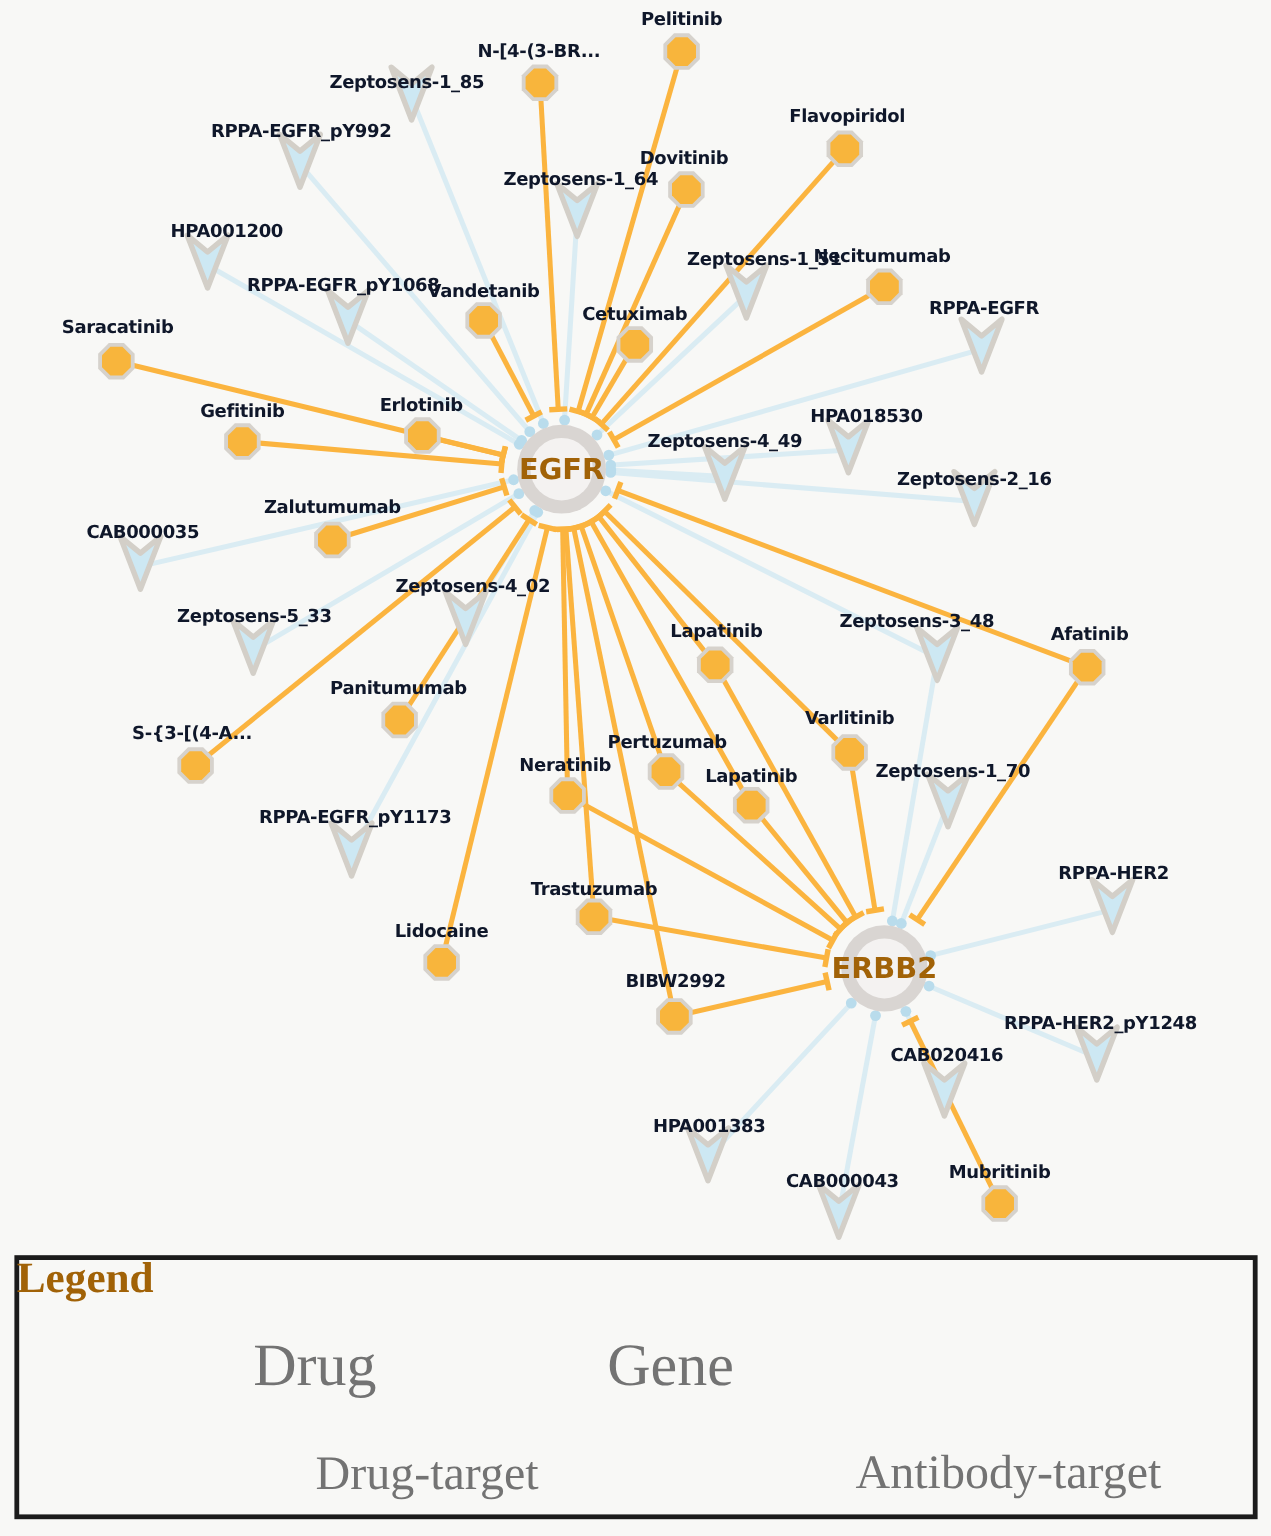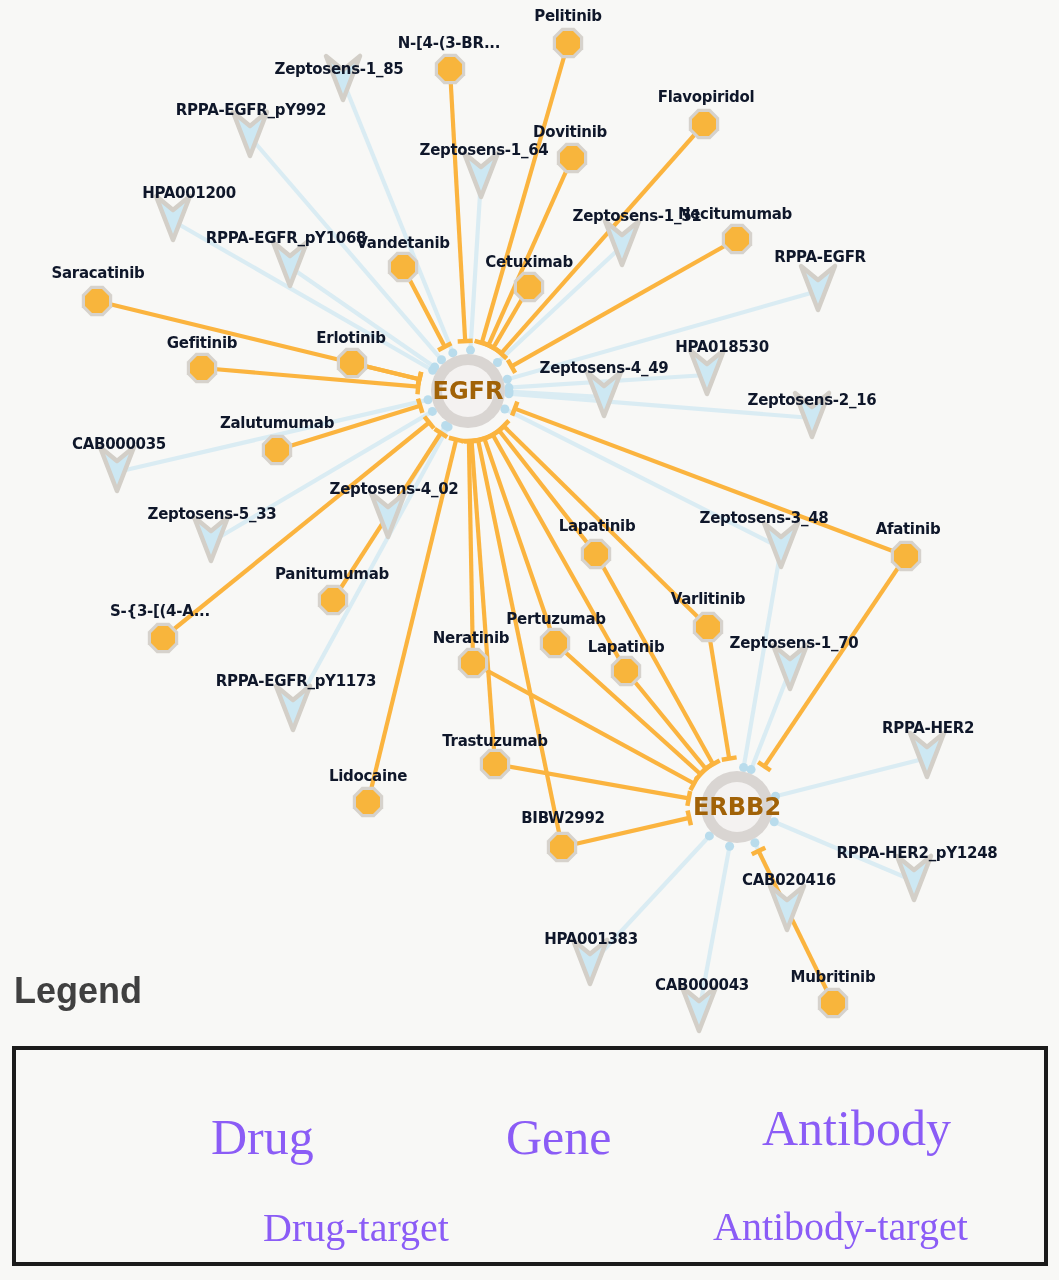--- a/index.html
+++ b/index.html
@@ -16,30 +16,30 @@
     position:absolute;
     transform:translate(-50%,-50%);
     font-weight:bold;font-size:15px;letter-spacing:-0.3px;
     color:#0f172a;white-space:nowrap;line-height:1;
   }
   .gene-label{
     position:absolute;transform:translate(-50%,-50%);
     font-weight:bold;font-size:24px;color:#a16207;white-space:nowrap;line-height:1;
   }
   .legend-title{
-    position:absolute;left:14px;top:970px;z-index:4;
-    font-family:Liberation Sans, sans-serif;font-weight:bold;font-size:36px;color:#404040;
+    position:absolute;left:14px;top:1044px;z-index:4;
+    font-family:Liberation Serif, serif;font-weight:bold;font-size:36px;color:#a16207;
   }
   .legend-box{
     position:absolute;left:12px;top:1046px;width:1028px;height:212px;z-index:2;
     border:4px solid #1b1b1b;background:#f8f8f6;
   }
   .legend-label{
     position:absolute;z-index:4;transform:translate(0,-50%);
-    font-family:"Liberation Serif", serif;color:#8b5cf6;white-space:nowrap;line-height:1;
+    font-family:"Liberation Serif", serif;color:#737373;white-space:nowrap;line-height:1;
   }
   .ll-big{font-size:50px;}
   .ll-mid{font-size:40px;}
 </style>
 </head>
 <body>
 
 <div class="stage">
   <svg id="net" width="1059" height="1280" viewBox="0 0 1059 1280">
       <line x1="453.6" y1="354.8" x2="343" y2="81" stroke="#daecf3" stroke-width="4.2"></line>
@@ -276,16 +276,15 @@
       <div class="node-label" style="left: 702px; top: 985px;">CAB000043</div>
       <div class="gene-label" style="left: 468px; top: 391px;">EGFR</div>
       <div class="gene-label" style="left: 737px; top: 807px;">ERBB2</div>
     </div>
 
   <div class="legend-title">Legend</div>
   <div class="legend-box"></div>
 
   <div class="legend-label ll-big" style="left:211px;top:1137px">Drug</div>
   <div class="legend-label ll-big" style="left:506px;top:1137px">Gene</div>
-  <div class="legend-label ll-big" style="left:762px;top:1128px">Antibody</div>
   <div class="legend-label ll-mid" style="left:713px;top:1227px">Antibody-target</div>
   <div class="legend-label ll-mid" style="left:263px;top:1228px">Drug-target</div>
 </div>
 
 </body></html>

